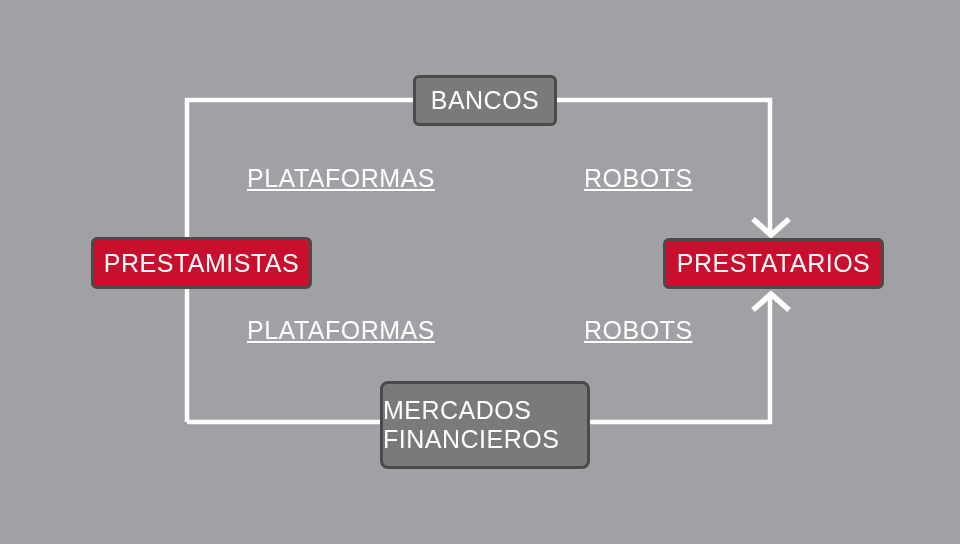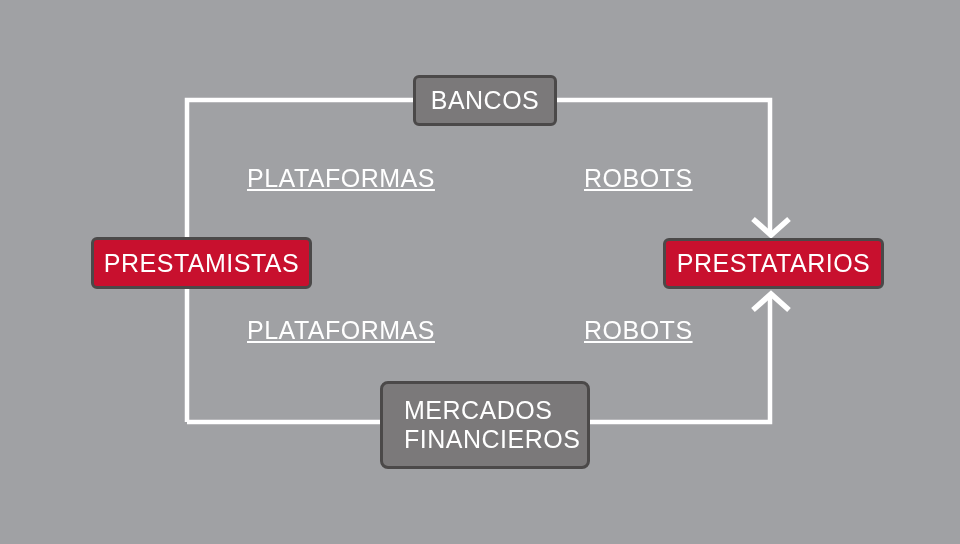--- a/index.html
+++ b/index.html
@@ -44,21 +44,20 @@
   }
   .node--gray { background: var(--node-gray); }
   .node--red  { background: var(--node-red); }
 
   #node-bancos        { left: 413px; top: 75px;  width: 144px; height: 51px; }
   #node-prestamistas  { left: 91px;  top: 237px; width: 221px; height: 52px; }
   #node-prestatarios  { left: 663px; top: 238px; width: 221px; height: 51px; }
   #node-mercados      { left: 380px; top: 381px; width: 210px; height: 88px;
                         border-radius: 8px;
                         justify-content: flex-start;
-                        padding-left: 21px;
                         line-height: 29px; }
 
   .float-label {
     position: absolute;
     z-index: 2;
     color: var(--text);
     font-size: 25px;
     letter-spacing: 0.5px;
     line-height: 25px;
     text-decoration: underline;

